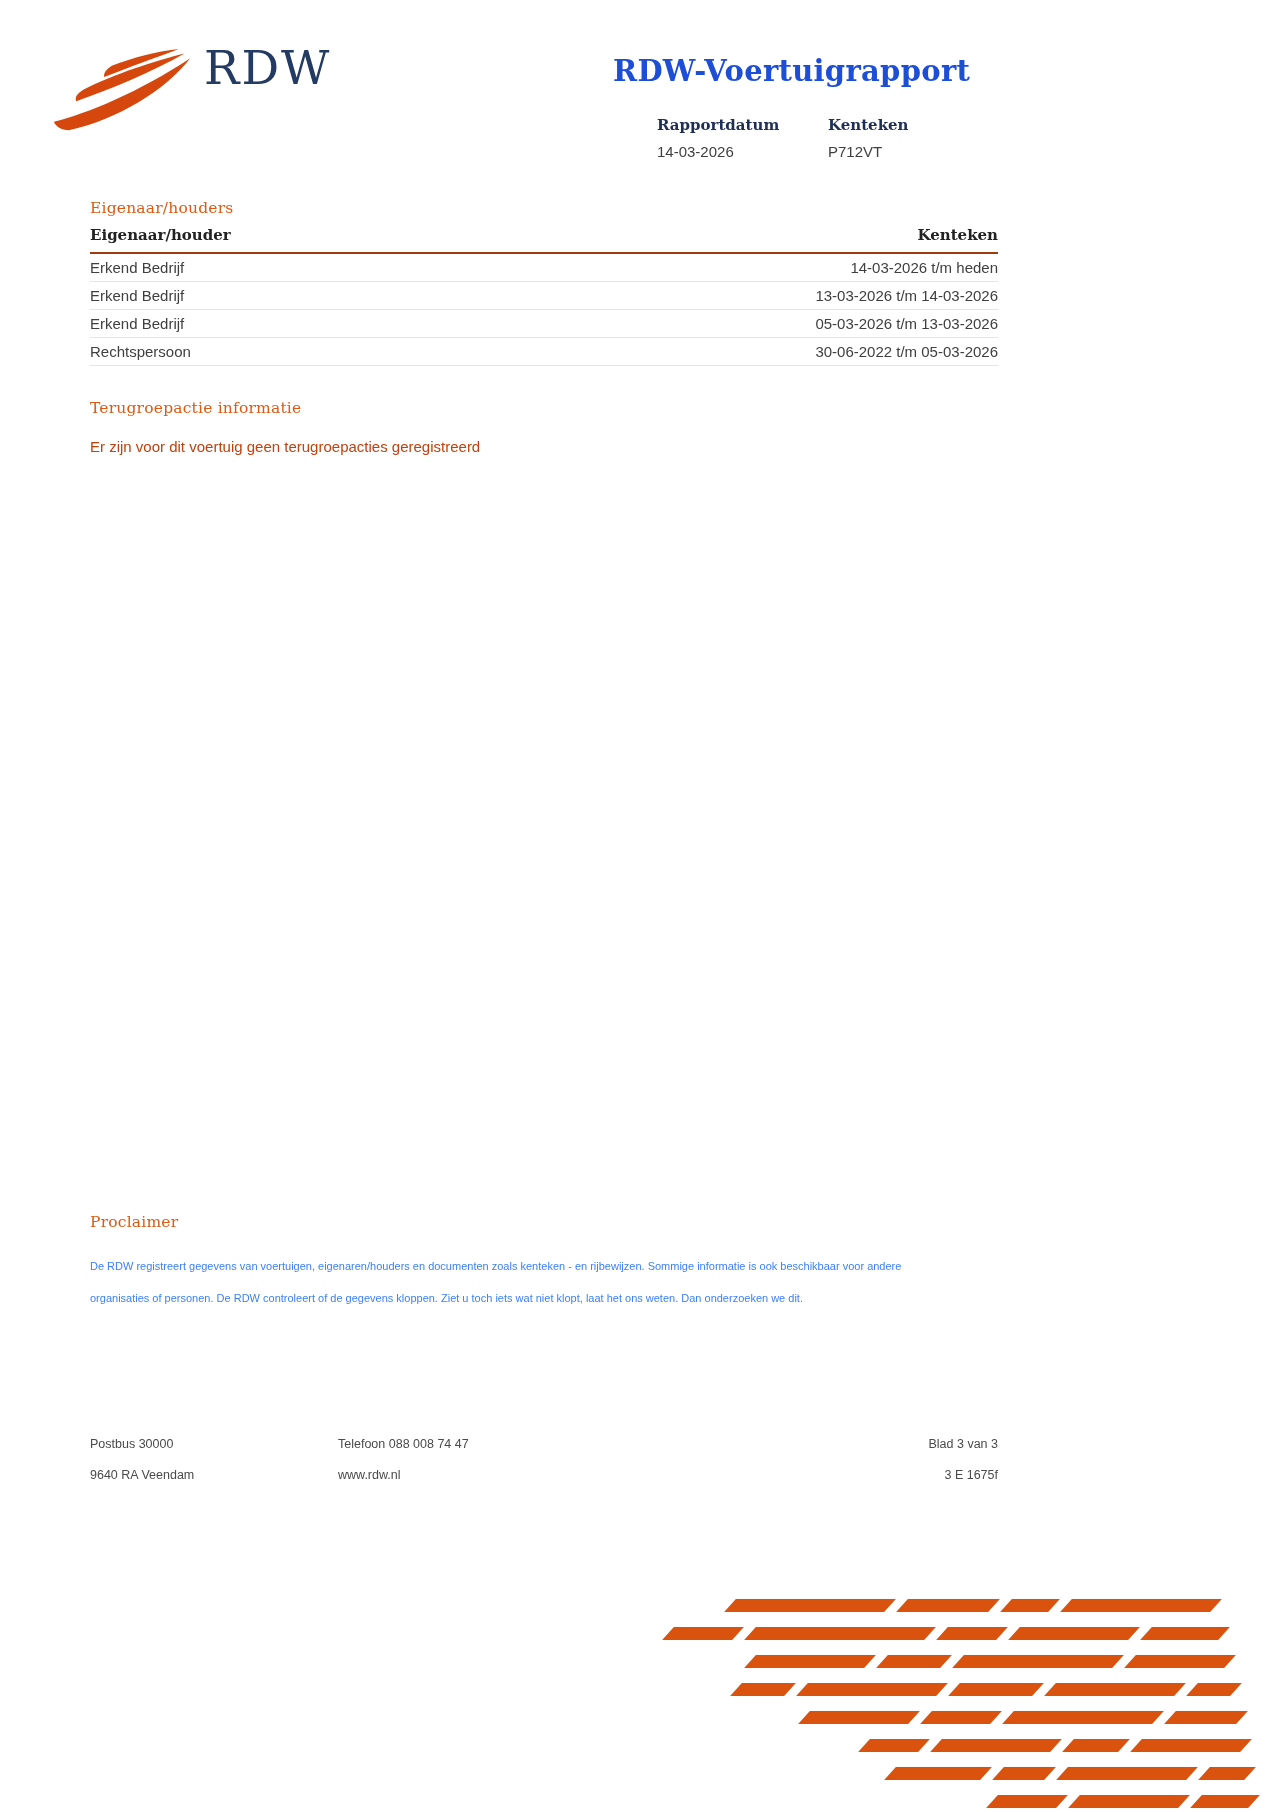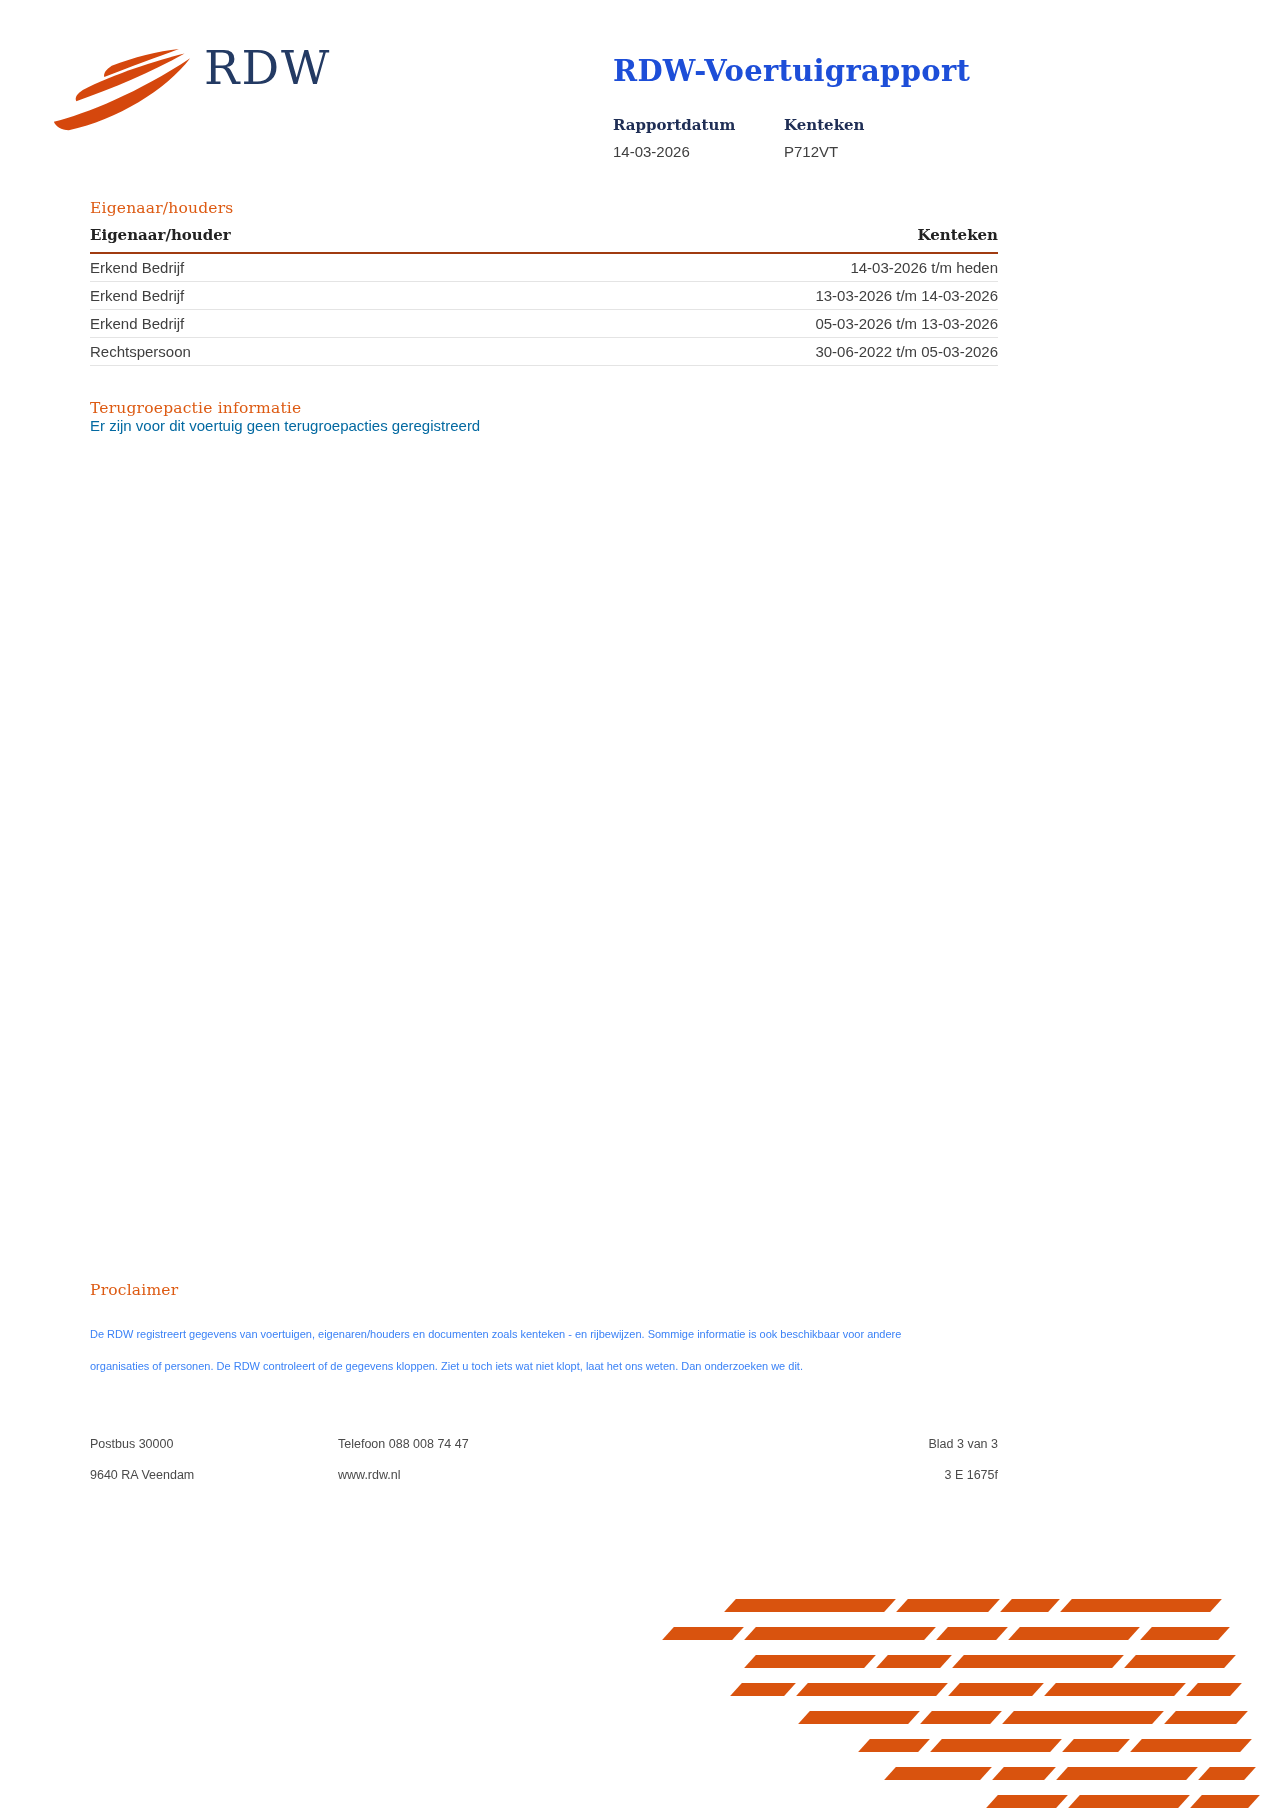--- a/index.html
+++ b/index.html
@@ -20,21 +20,21 @@
     color:#233a63; font-size:47px; letter-spacing:2px;
     margin-left:12px; margin-top:0px; line-height:1;
   }
 
   .title-block { position:absolute; left:613px; top:54px; width:440px; }
   .doc-title {
     font-family:"DejaVu Serif", serif; font-weight:bold;
     color:#1d4ed8; font-size:29px; line-height:34px; letter-spacing:0.3px;
   }
   .meta { display:flex; margin-top:28px; }
-  .meta-col1 { width:171px; }
+  .meta-col1 { width:171px;margin-left:44px; }
   .meta-label {
     font-family:"DejaVu Serif", serif; font-weight:bold;
     font-size:15px; color:#1f2e55;
   }
   .meta-value { margin-top:9px; font-size:15px; color:#3f3f3f; }
 
   
   .section-heading {
     font-family:"DejaVu Serif", serif; font-weight:normal;
     font-size:15.5px; color:#DD5A12; letter-spacing:0.2px;
@@ -49,23 +49,23 @@
   }
   .owners-table th.col-owner  { text-align:left; }
   .owners-table th.col-period { text-align:right; }
   .owners-table td {
     font-size:15px; color:#3f3f3f;
     padding:5px 0 5px 0; border-bottom:1px solid #e4e4e4;
   }
   .owners-table td.cell-period { text-align:right; }
 
   .section-recall { position:absolute; left:90px; top:399px; width:908px; }
-  .recall-text { margin-top:0; font-size:15px; color:#0369a1; }
-
-  .section-proclaimer { position:absolute; left:90px; top:1281px; width:856px; }
+  .recall-text { margin-top:21px; font-size:15px; color:#c2410c; }
+
+  .section-proclaimer { position:absolute; left:90px; top:1213px; width:856px; }
   .proclaimer-text { margin-top:19px; font-size:11px; color:#3b82f6; line-height:32px; }
 
   
   .footer {
     position:absolute; left:90px; top:1437px; width:908px;
     display:flex; font-size:12.5px; color:#4a4a4a;
   }
   .footer-col-address { width:248px; }
   .footer-col-contact { flex:1; }
   .footer-col-page { text-align:right; }

